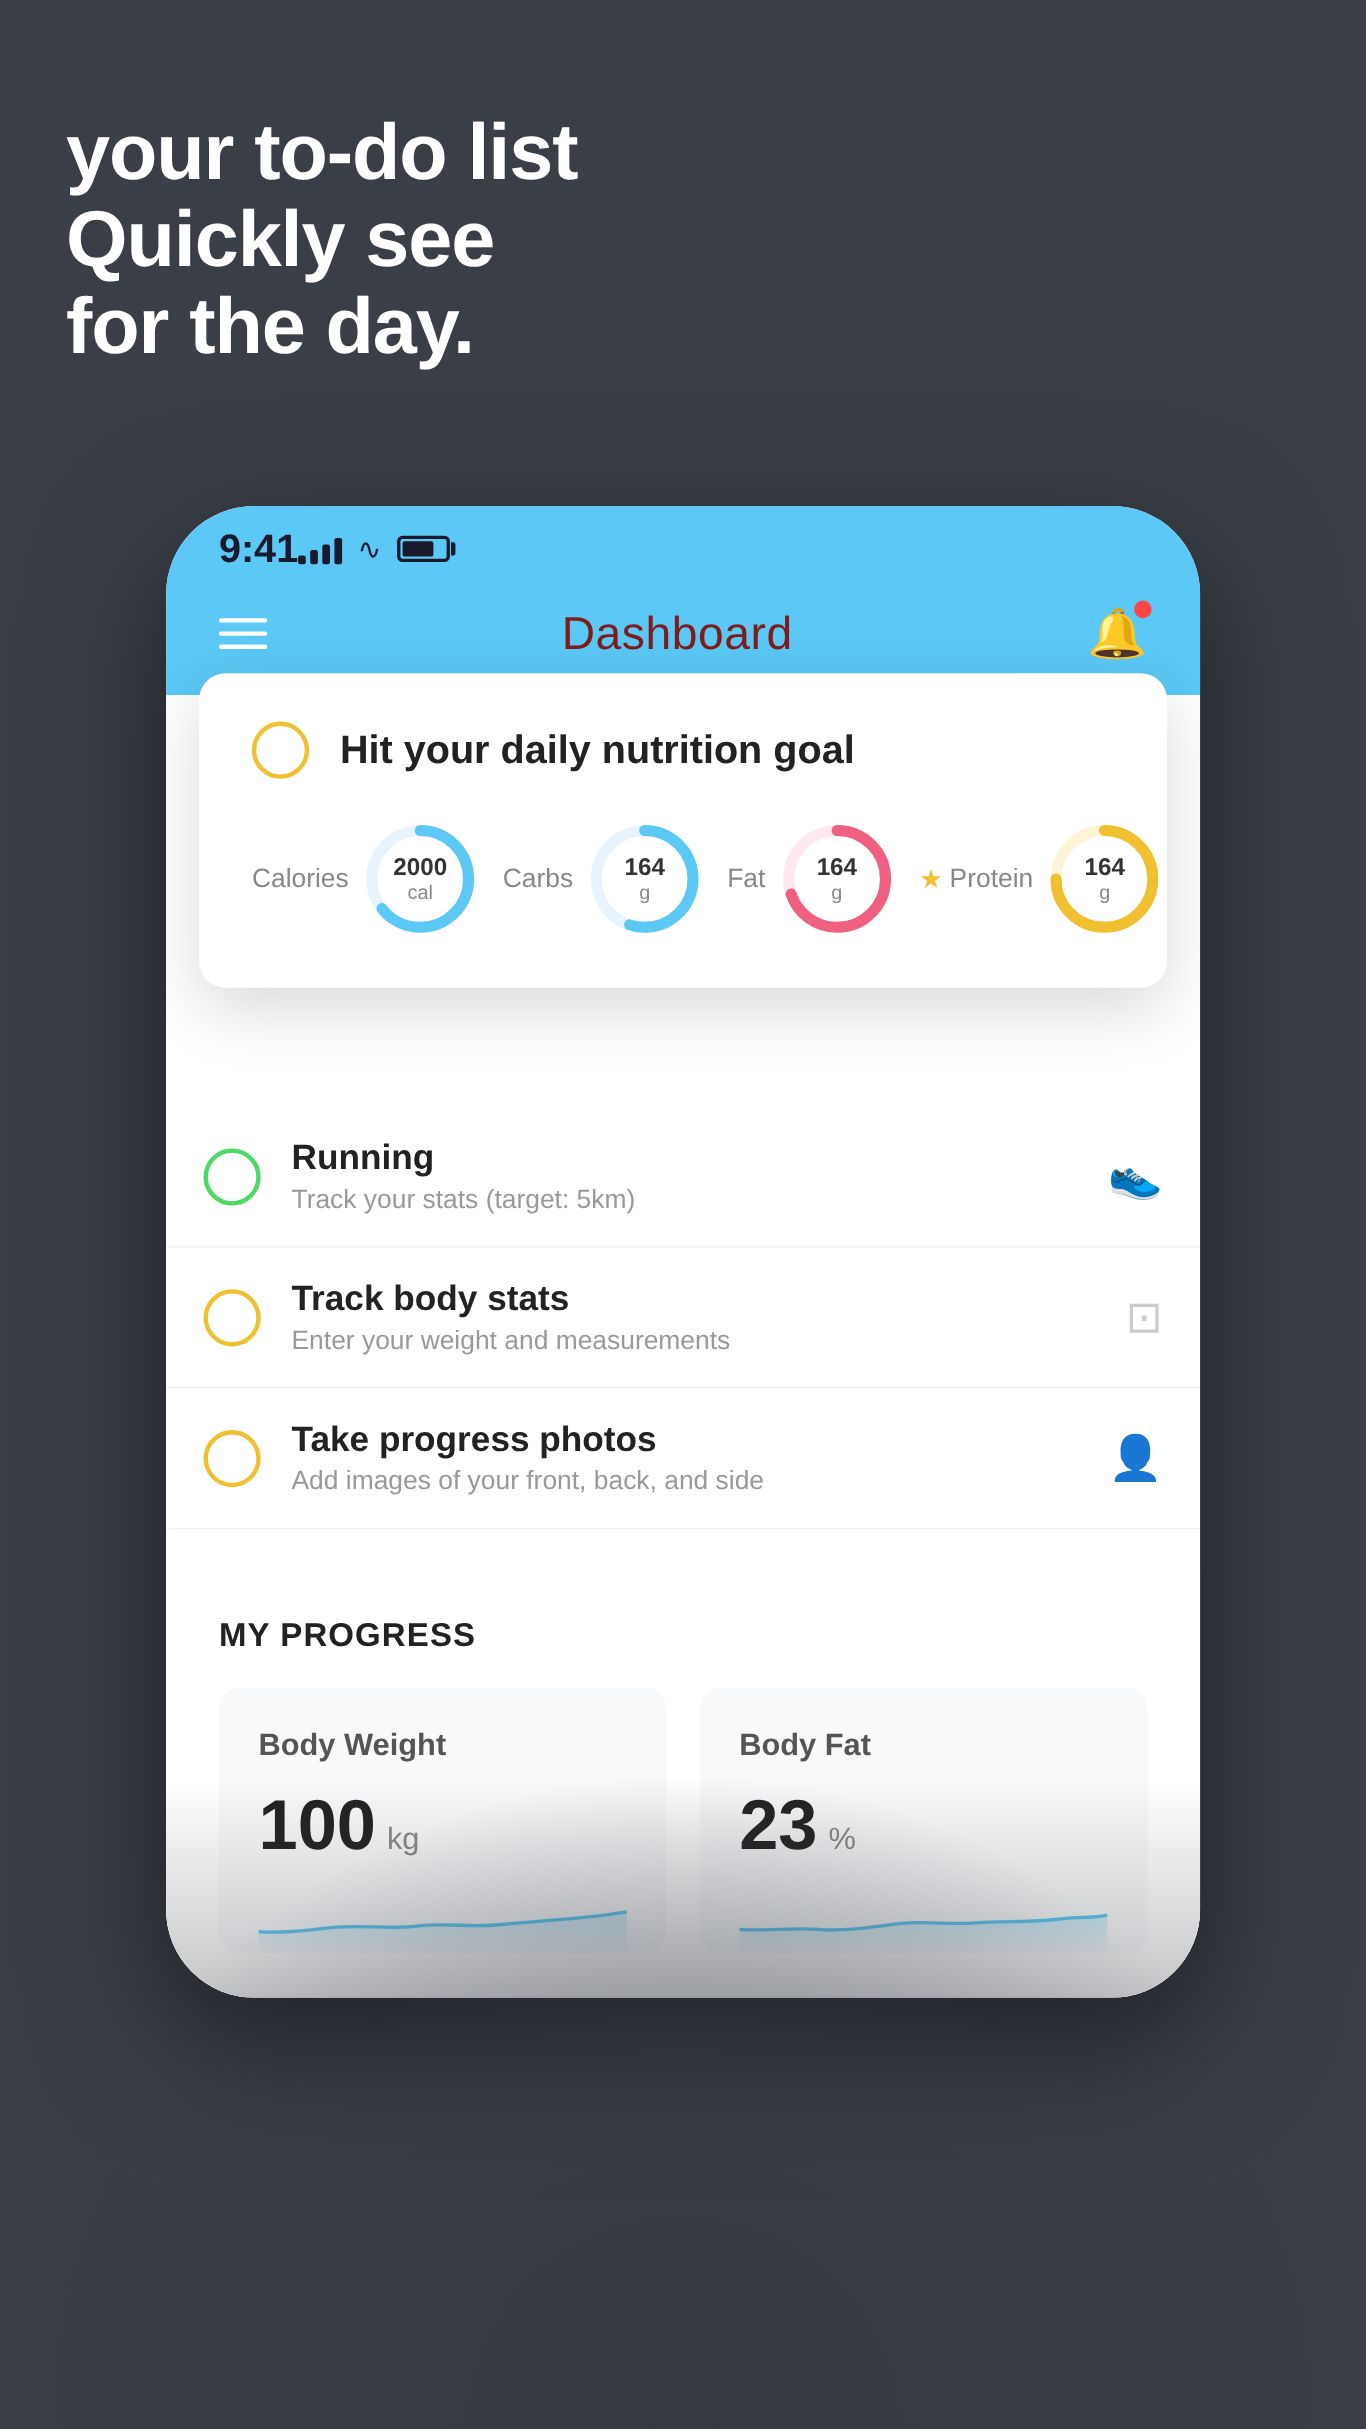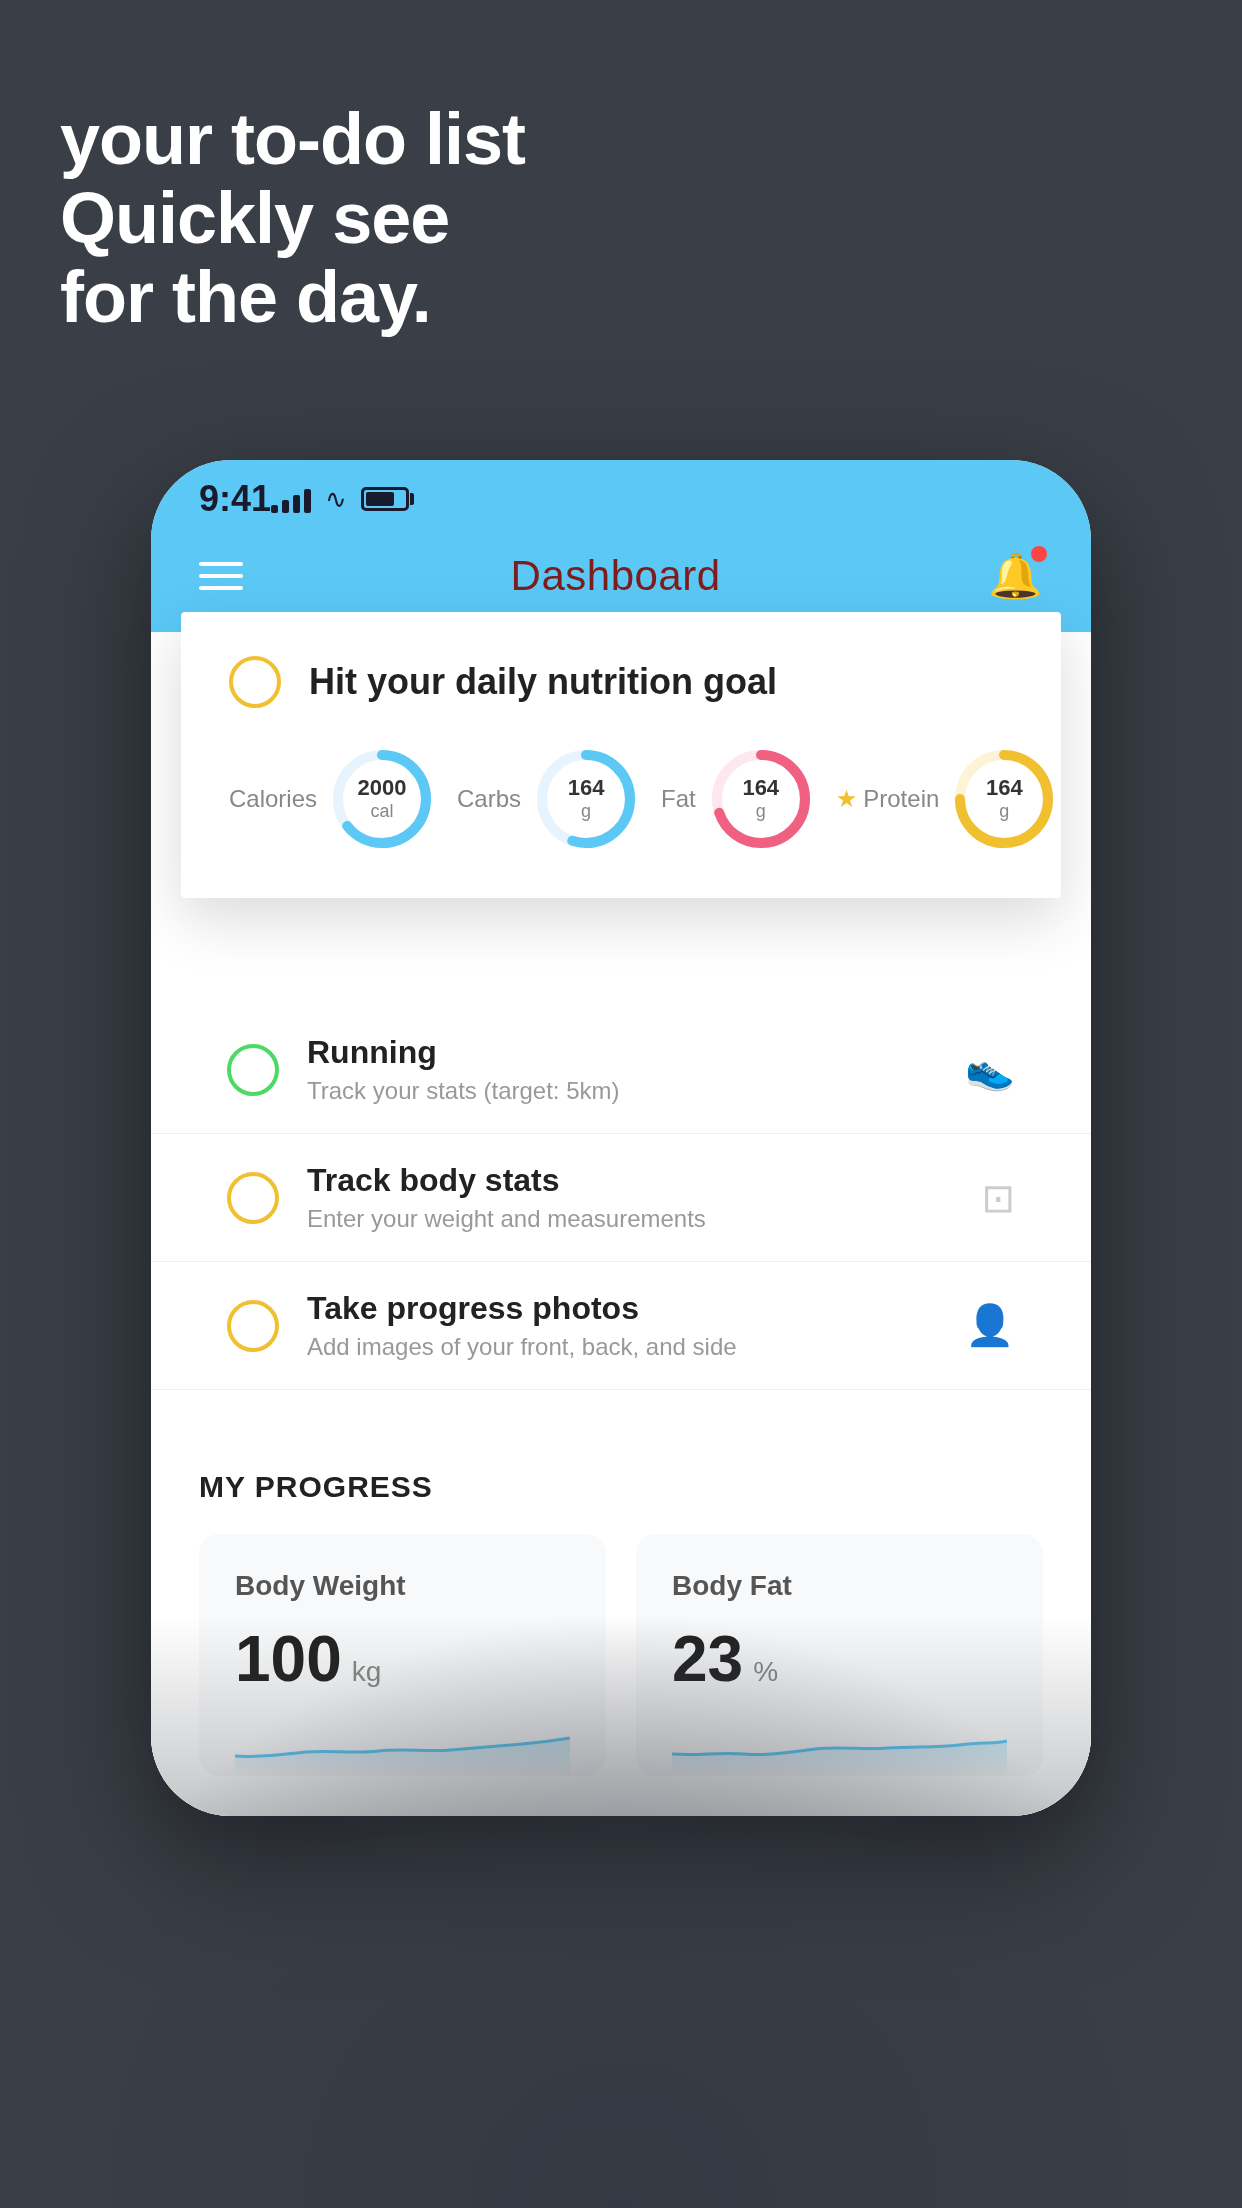--- a/index.html
+++ b/index.html
@@ -181,21 +181,21 @@
       text-transform: uppercase;
     }
 
     
     .floating-card {
       position: absolute;
       top: -20px;
       left: 30px;
       right: 30px;
       background: white;
-      border-radius: 4px;
+      border-radius: 24px;
       padding: 44px 48px;
       box-shadow: 0 20px 60px rgba(0,0,0,0.15);
       z-index: 10;
     }
 
     .todo-item-main {
       display: flex;
       align-items: center;
       gap: 28px;
       margin-bottom: 36px;
@@ -275,21 +275,21 @@
 
     
     .todo-list {
       padding-top: 280px;
     }
 
     .todo-row {
       display: flex;
       align-items: center;
       justify-content: space-between;
-      padding: 28px 76px;
+      padding: 28px 34px;
       border-bottom: 1px solid #eee;
     }
 
     .todo-row-left {
       display: flex;
       align-items: center;
       gap: 28px;
     }
 
     .todo-row-info h3 {

